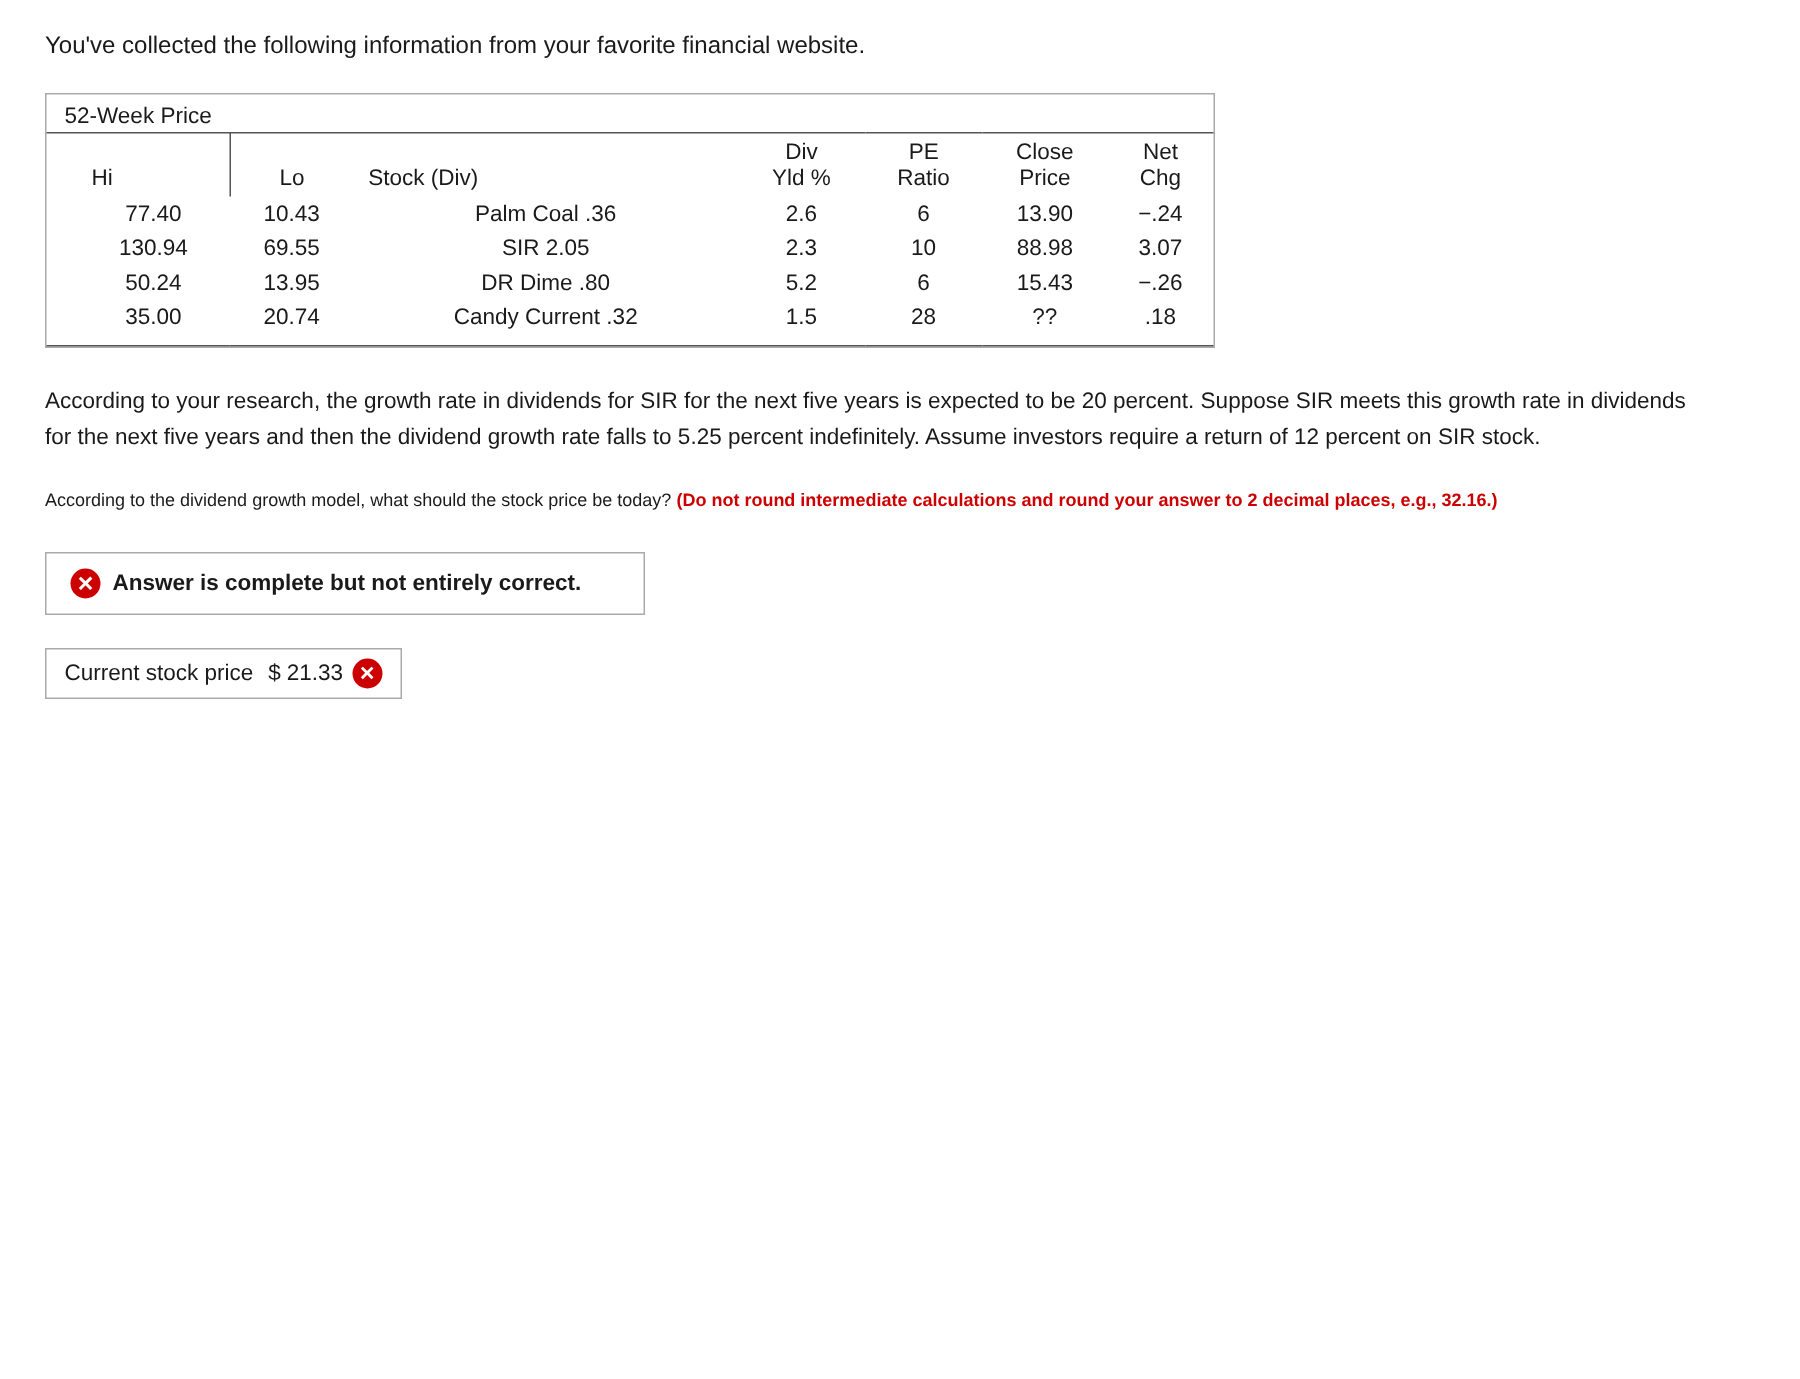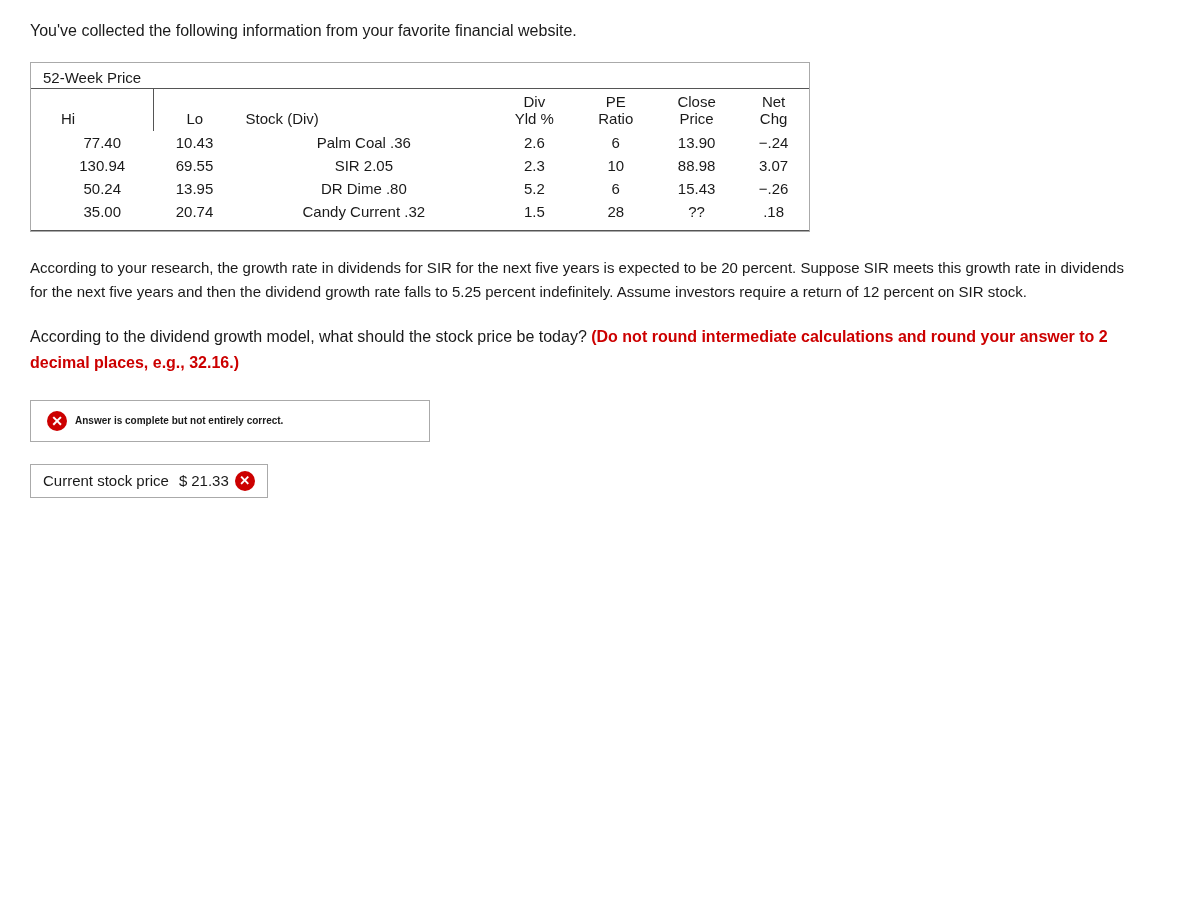--- a/index.html
+++ b/index.html
@@ -74,21 +74,21 @@
     }
 
     .description-text {
       font-size: 15px;
       line-height: 1.6;
       margin-bottom: 20px;
       max-width: 1100px;
     }
 
     .question-text {
-      font-size: 16px;
+      font-size: 12px;
       line-height: 1.6;
       margin-bottom: 24px;
       max-width: 1100px;
     }
 
     .question-text .bold-red {
       color: #cc0000;
       font-weight: bold;
     }
 
@@ -111,21 +111,21 @@
       justify-content: center;
       color: white;
       font-weight: bold;
       font-size: 14px;
       margin-right: 8px;
       flex-shrink: 0;
     }
 
     .answer-status-text {
       font-weight: bold;
-      font-size: 10px;
+      font-size: 15px;
     }
 
     .answer-input-row {
       display: flex;
       align-items: center;
       gap: 0;
       border: 1px solid #aaa;
       display: inline-flex;
       padding: 6px 12px;
     }

